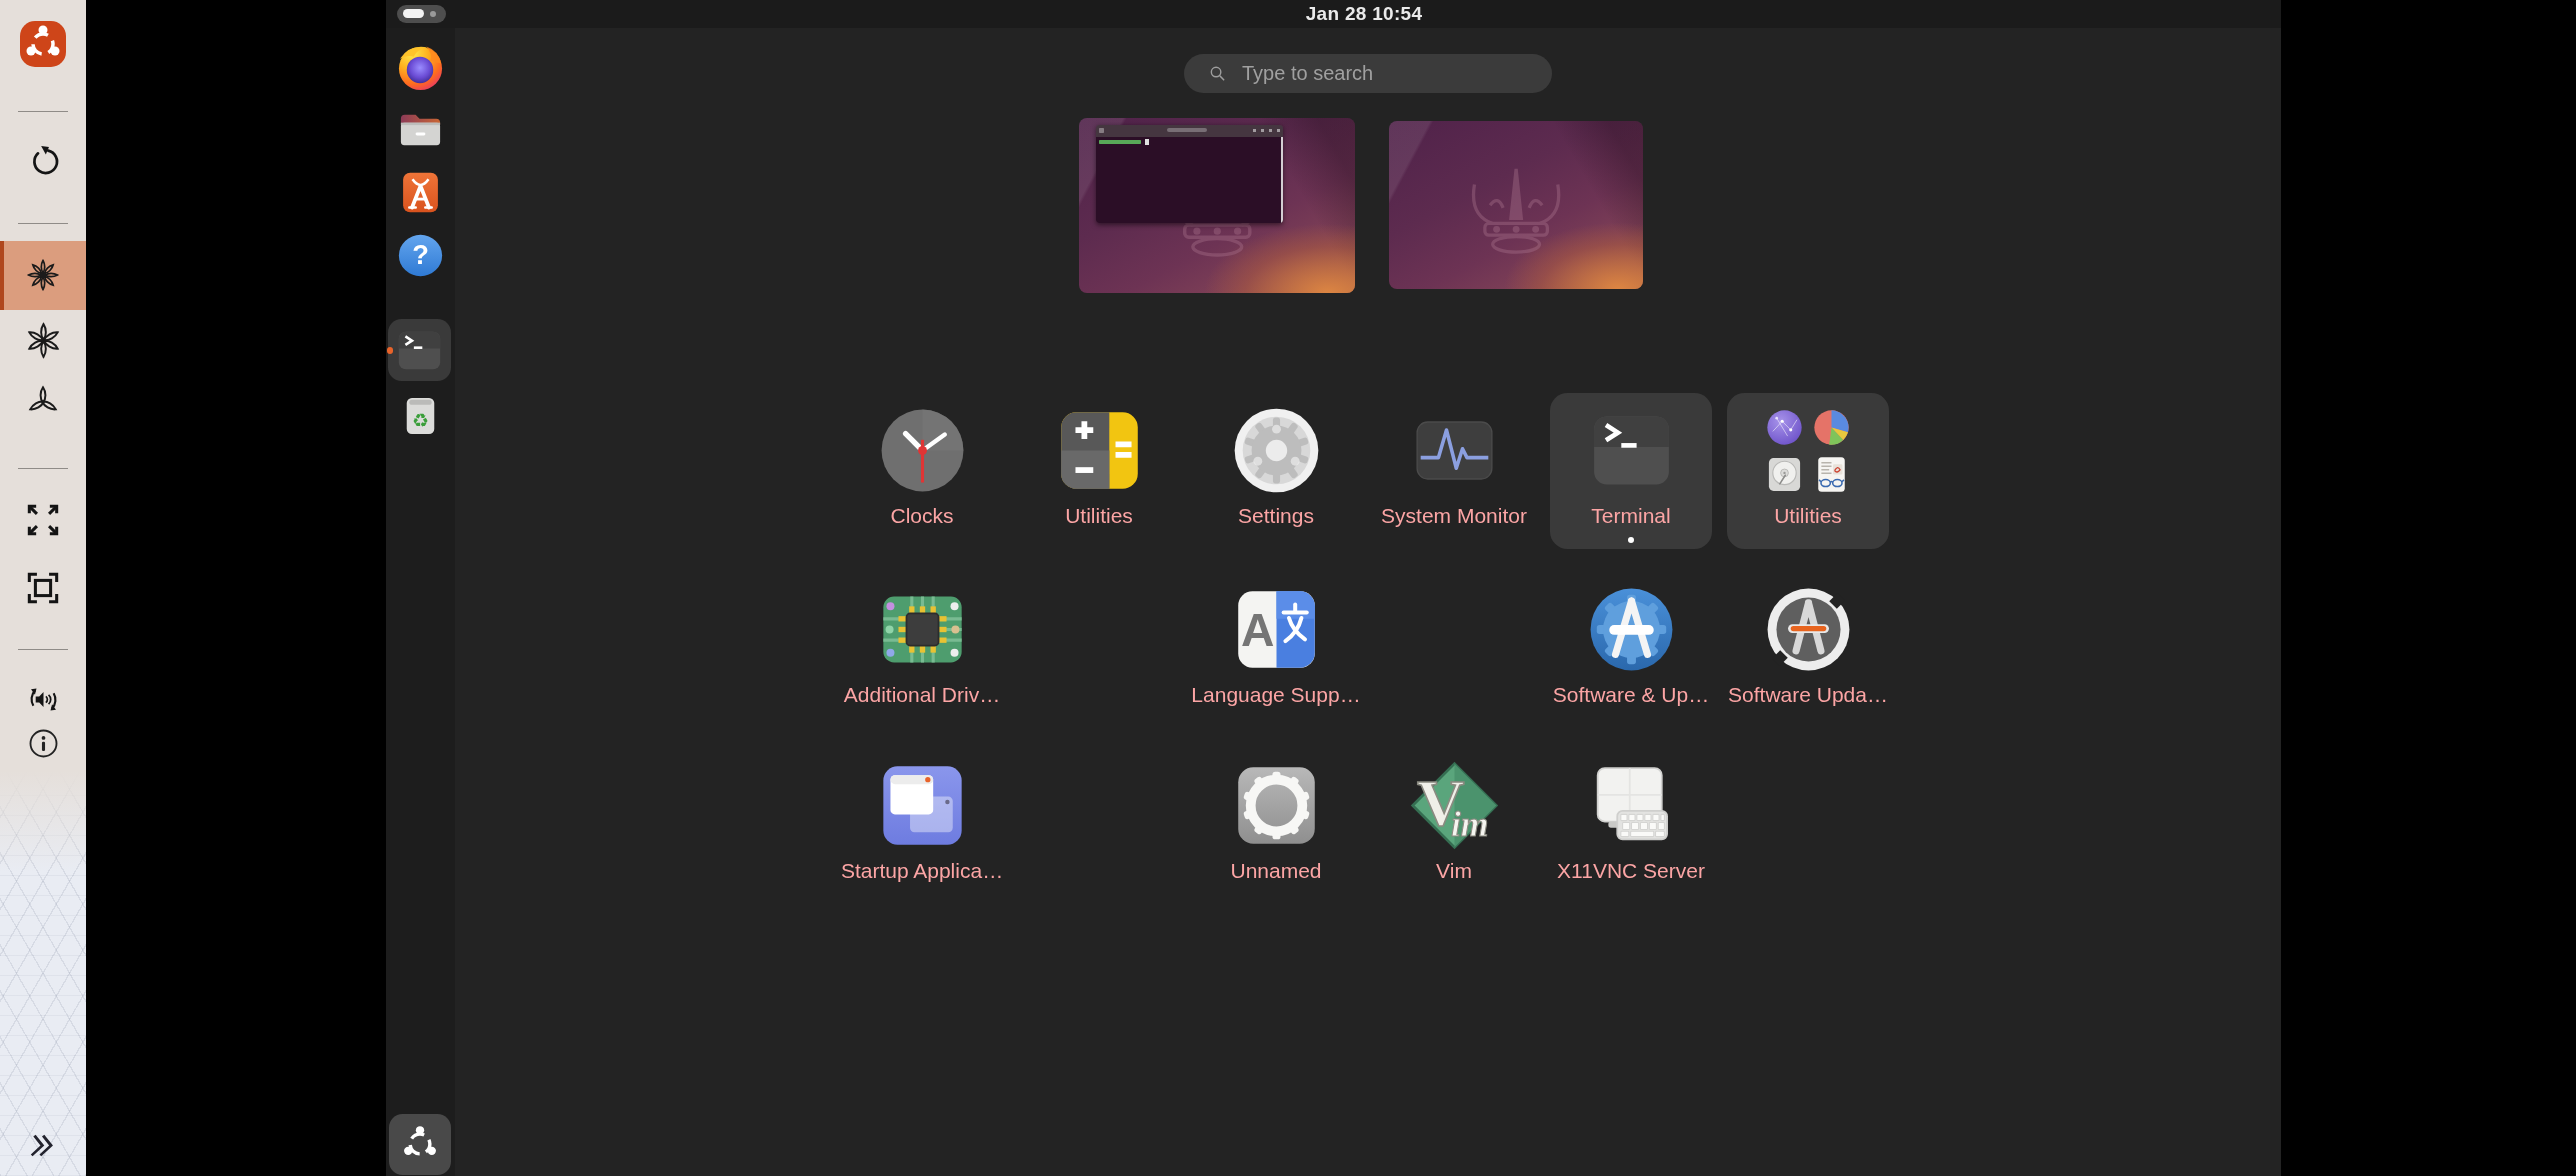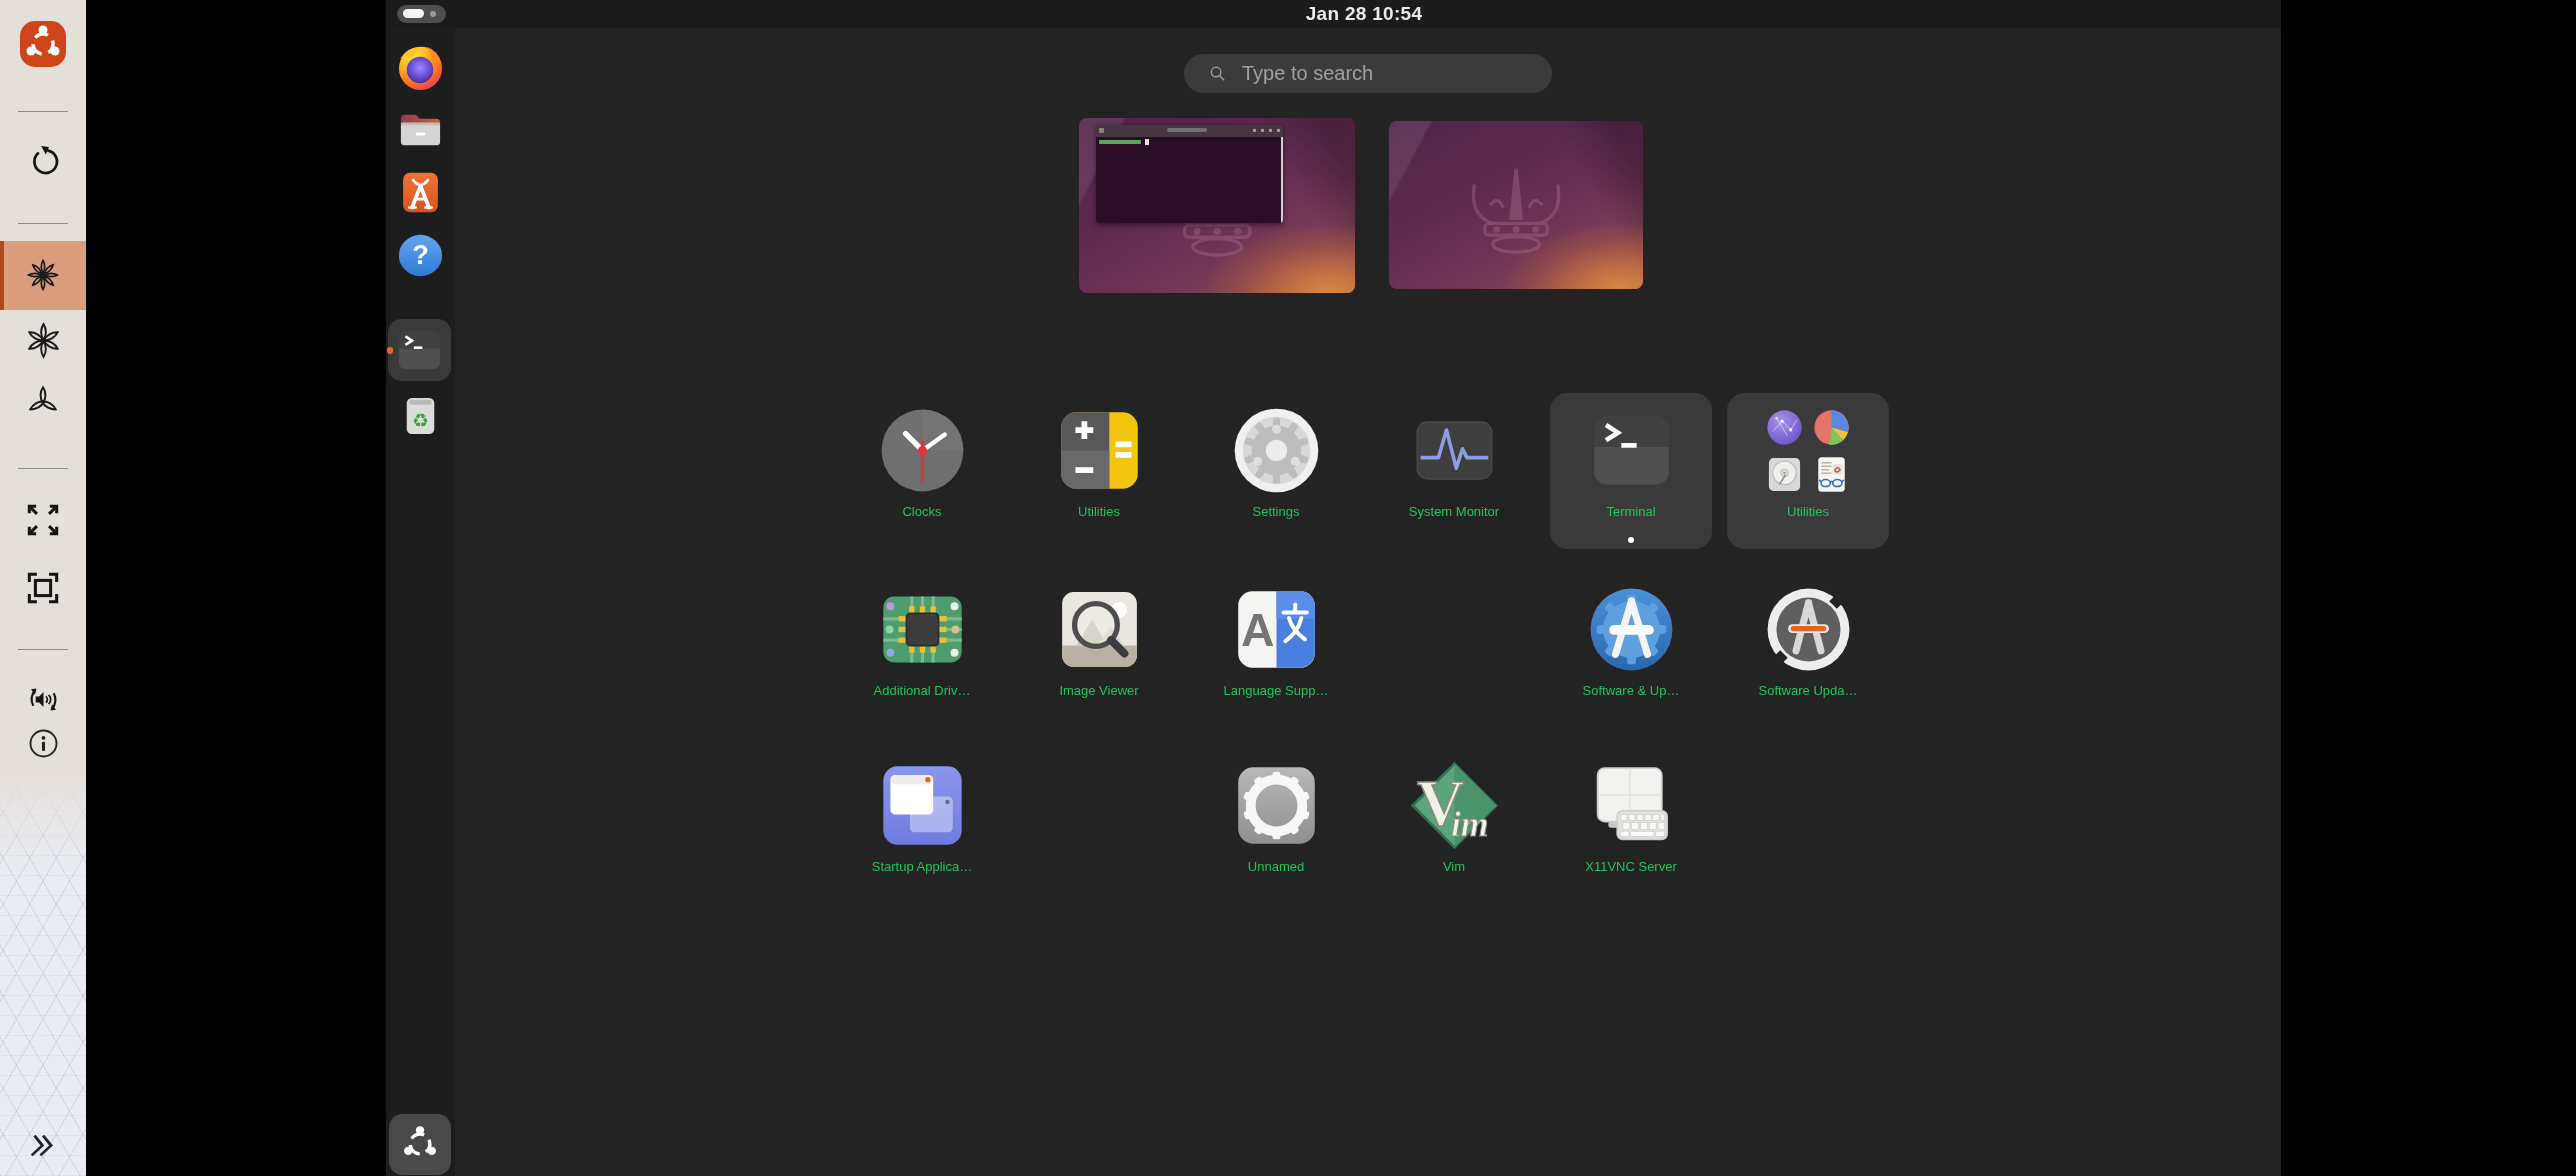--- a/index.html
+++ b/index.html
@@ -58,21 +58,21 @@
 .mini-term .tbar .tbtns{position:absolute;right:3.4px;top:4px;width:27px;height:3.4px;
  background:repeating-linear-gradient(90deg,rgba(255,255,255,.5) 0 3.4px,transparent 3.4px 8px)}
 .mini-term .tbar .tmenu{position:absolute;left:3.4px;top:3.4px;width:4.7px;height:4.7px;background:rgba(255,255,255,.35);border-radius:0.7px}
 .mini-term .tbody{position:relative;height:calc(100% - 11.5px);background:#2b0e26;border-right:2px solid rgba(255,255,255,.8)}
 .mini-term .prompt{position:absolute;left:3.4px;top:3.4px;width:42px;height:4px;background:#58a858;border-radius:0.7px}
 .mini-term .cursor{position:absolute;left:49px;top:2.7px;width:4px;height:6px;background:#e0e0e0}
 
 
 .cell{position:absolute;width:162px;height:156px;border-radius:17.5px;display:flex;flex-direction:column;align-items:center;padding-top:10.8px;cursor:pointer}
 .cell .ic{width:94px;height:94px;display:flex;align-items:center;justify-content:center}
-.cell .lbl{margin-top:6.7px;font-size:13px;color:#22c55e;white-space:nowrap}
+.cell .lbl{margin-top:6.7px;font-size:21px;color:#fca5a5;white-space:nowrap}
 .cell.tile{background:#3a3a3a}
 .run-dot{position:absolute;bottom:6px;left:78px;width:6px;height:6px;border-radius:50%;background:#fff}
 .folder-grid{width:94px;height:94px;display:grid;grid-template-columns:42px 42px;grid-template-rows:42px 42px;gap:5.4px;justify-content:center;align-content:center}
 .folder-grid svg{width:39px;height:39px;margin:auto}
 </style>
 </head>
 <body>
 
 <div id="sidebar">
   <div class="side-btn" style="top:17.5px">
@@ -580,34 +580,20 @@
         <circle cx="13" cy="50" r="4.5" fill="#8fd4a8"></circle>
         <circle cx="14" cy="76" r="4.5" fill="#90a8e8"></circle>
         <circle cx="86" cy="24" r="4.5" fill="#eeeeee"></circle>
         <circle cx="87" cy="50" r="4.5" fill="#d8c090"></circle>
         <circle cx="86" cy="76" r="4.5" fill="#eeeeee"></circle>
       </svg>
     </div>
     <div class="lbl">Additional Driv…</div>
   </div>
 
-  <div class="cell" style="left:632px;top:572px">
-    <div class="ic">
-      <svg width="89" height="89" viewBox="0 0 100 100">
-        <rect x="8" y="8" width="84" height="84" rx="13" fill="#eae7e1"></rect>
-        <path d="M8,68 h84 v11 a13,13 0 0 1 -13,13 h-58 a13,13 0 0 1 -13,-13 z" fill="#b9b1a2"></path>
-        <circle cx="72" cy="28" r="9" fill="#fff"></circle>
-        <polygon points="24,68 42,38 58,68" fill="#cfc9be"></polygon>
-        <polygon points="48,68 62,46 78,68" fill="#dbd6cc"></polygon>
-        <circle cx="46" cy="45" r="24" fill="rgba(255,255,255,.20)" stroke="#4d4d4d" stroke-width="6"></circle>
-        <line x1="63" y1="62" x2="78" y2="77" stroke="#3c3c3c" stroke-width="9" stroke-linecap="round"></line>
-      </svg>
-    </div>
-    <div class="lbl">Image Viewer</div>
-  </div>
 
   <div class="cell" style="left:809px;top:572px">
     <div class="ic">
       <svg width="89" height="89" viewBox="0 0 100 100">
         <rect x="7" y="7" width="86" height="86" rx="16" fill="#f4f4f2"></rect>
         <path d="M50,7 h26 a17,17 0 0 1 17,17 v52 a17,17 0 0 1 -17,17 h-26 z" fill="#4a7fe0"></path>
         <path d="M50,7 h26 a17,17 0 0 1 17,17 v14 h-43 z" fill="#5b8de8"></path>
         <text x="29" y="68" font-size="52" font-weight="bold" fill="#757575" text-anchor="middle" font-family="Liberation Sans,sans-serif">A</text>
         <g stroke="#fff" stroke-width="4.5" fill="none" stroke-linecap="round">
           <path d="M71,22 v7"></path>

